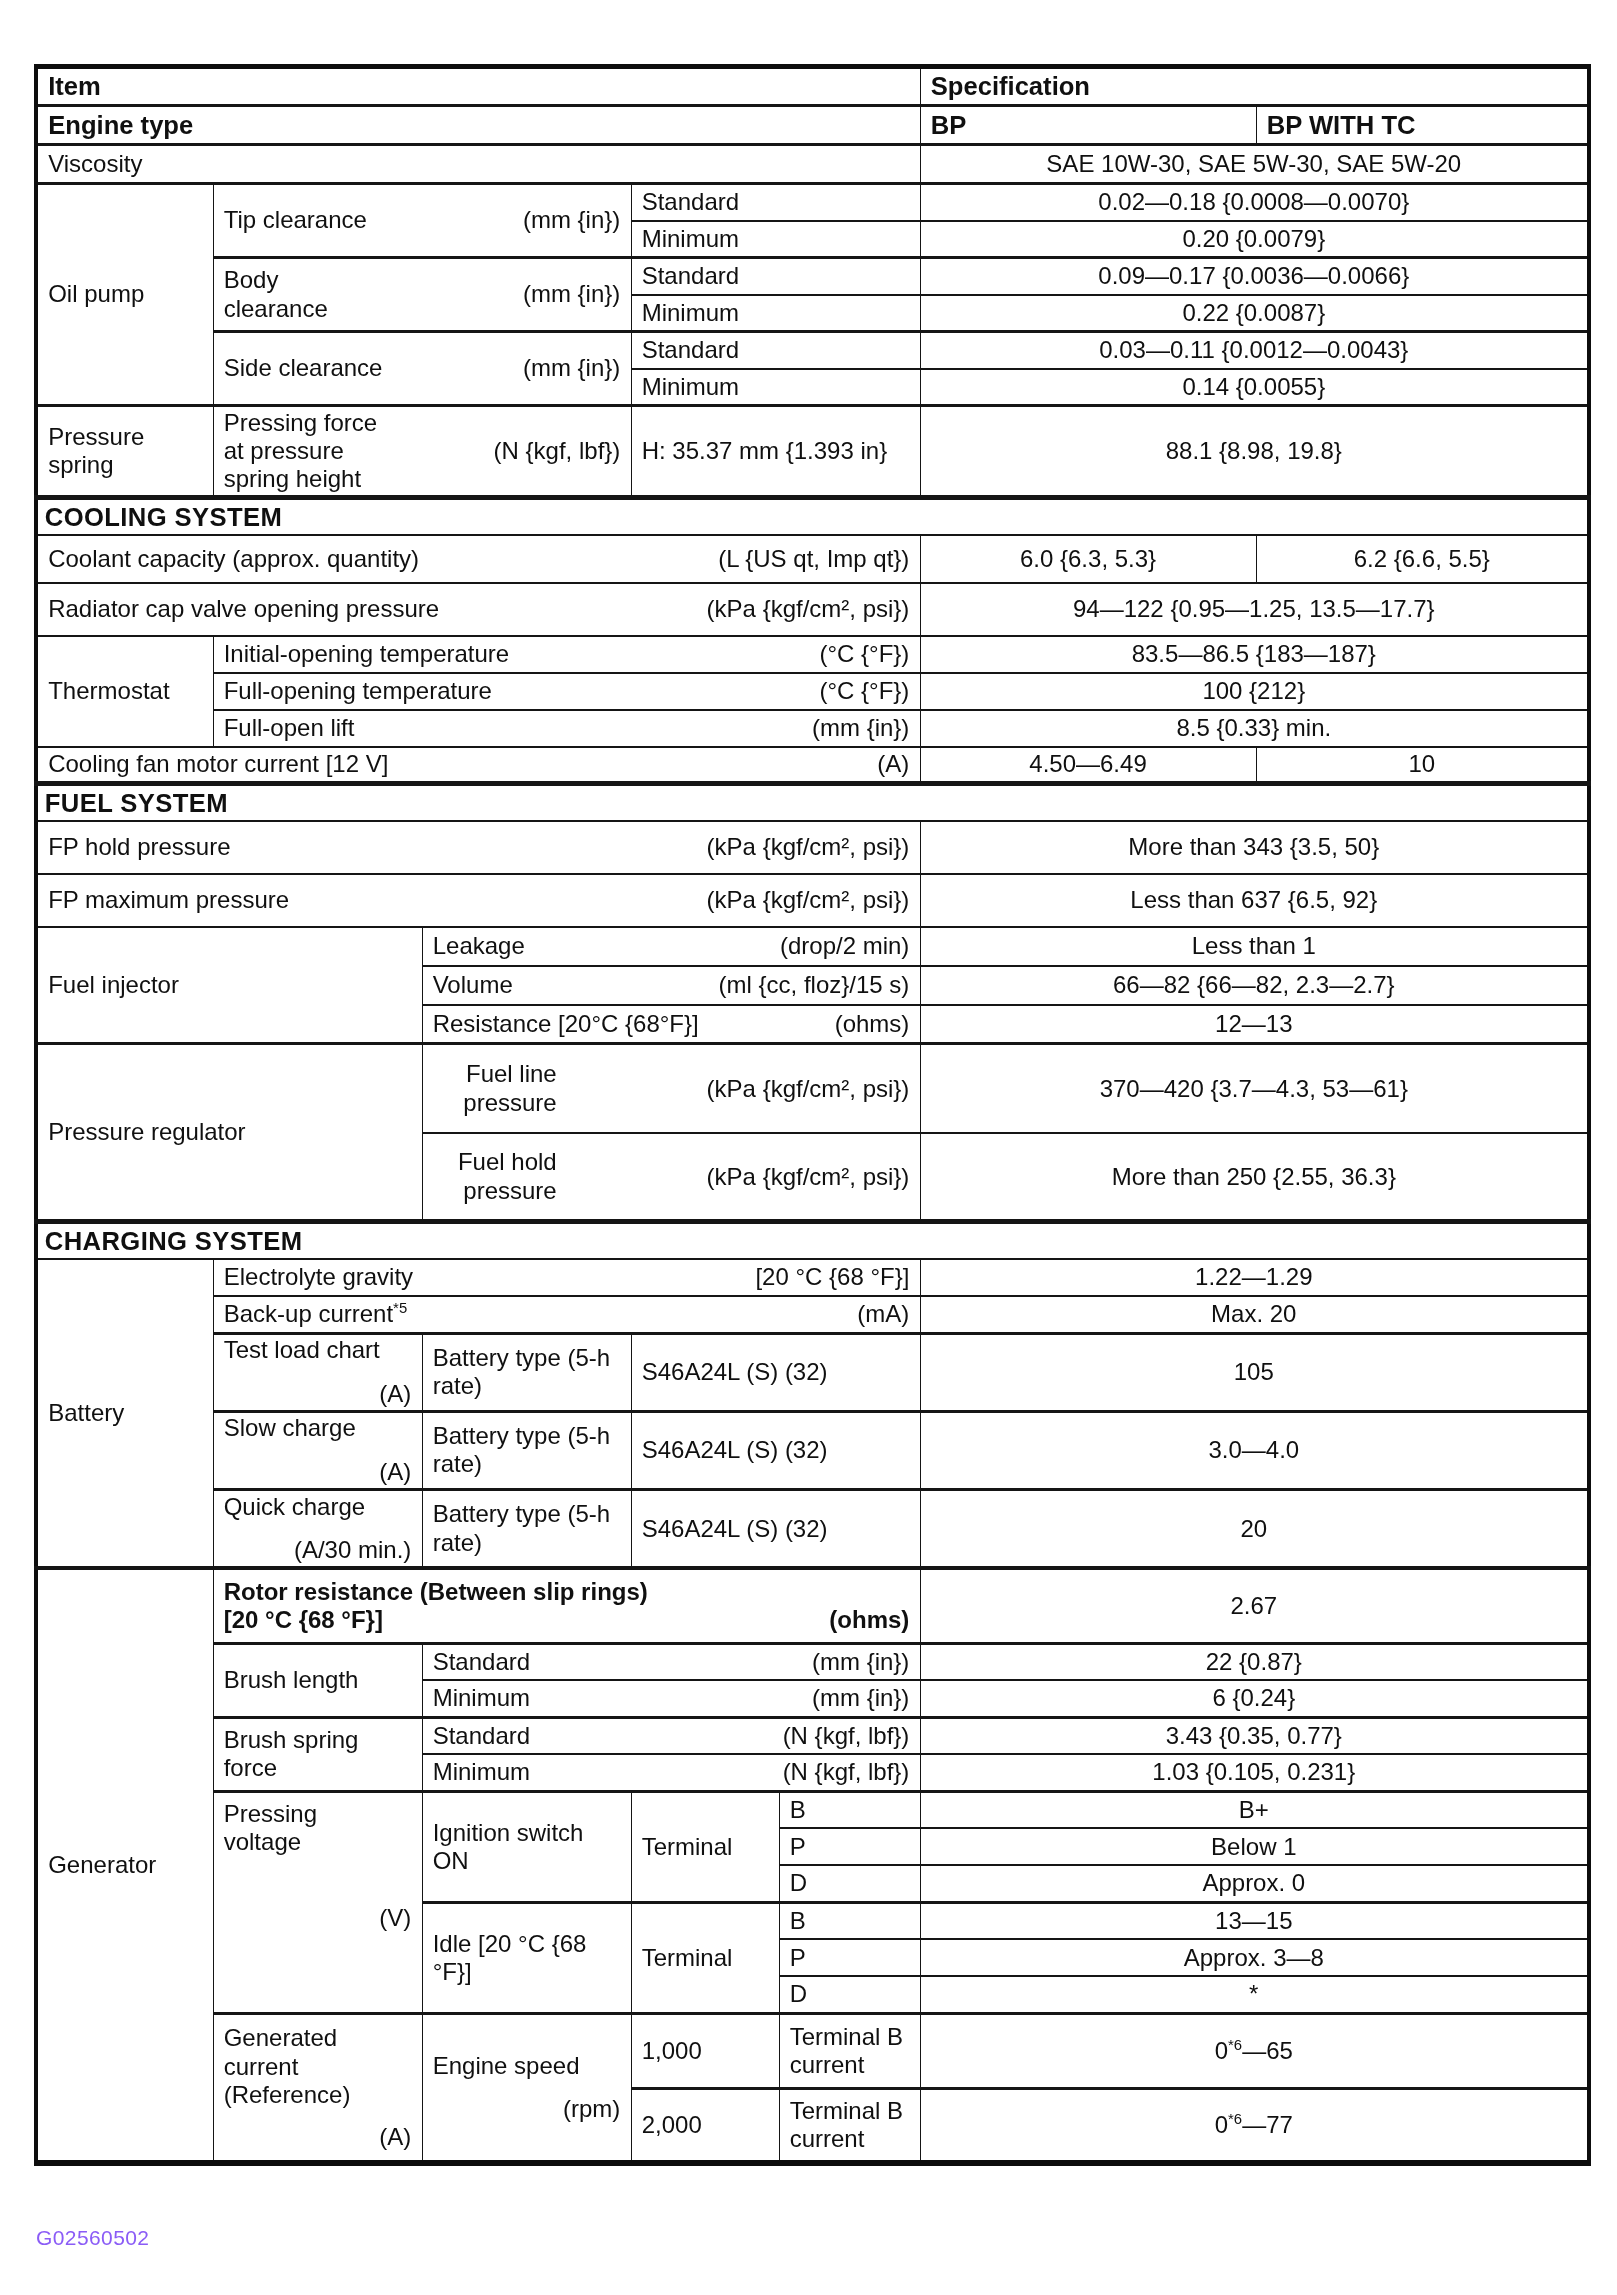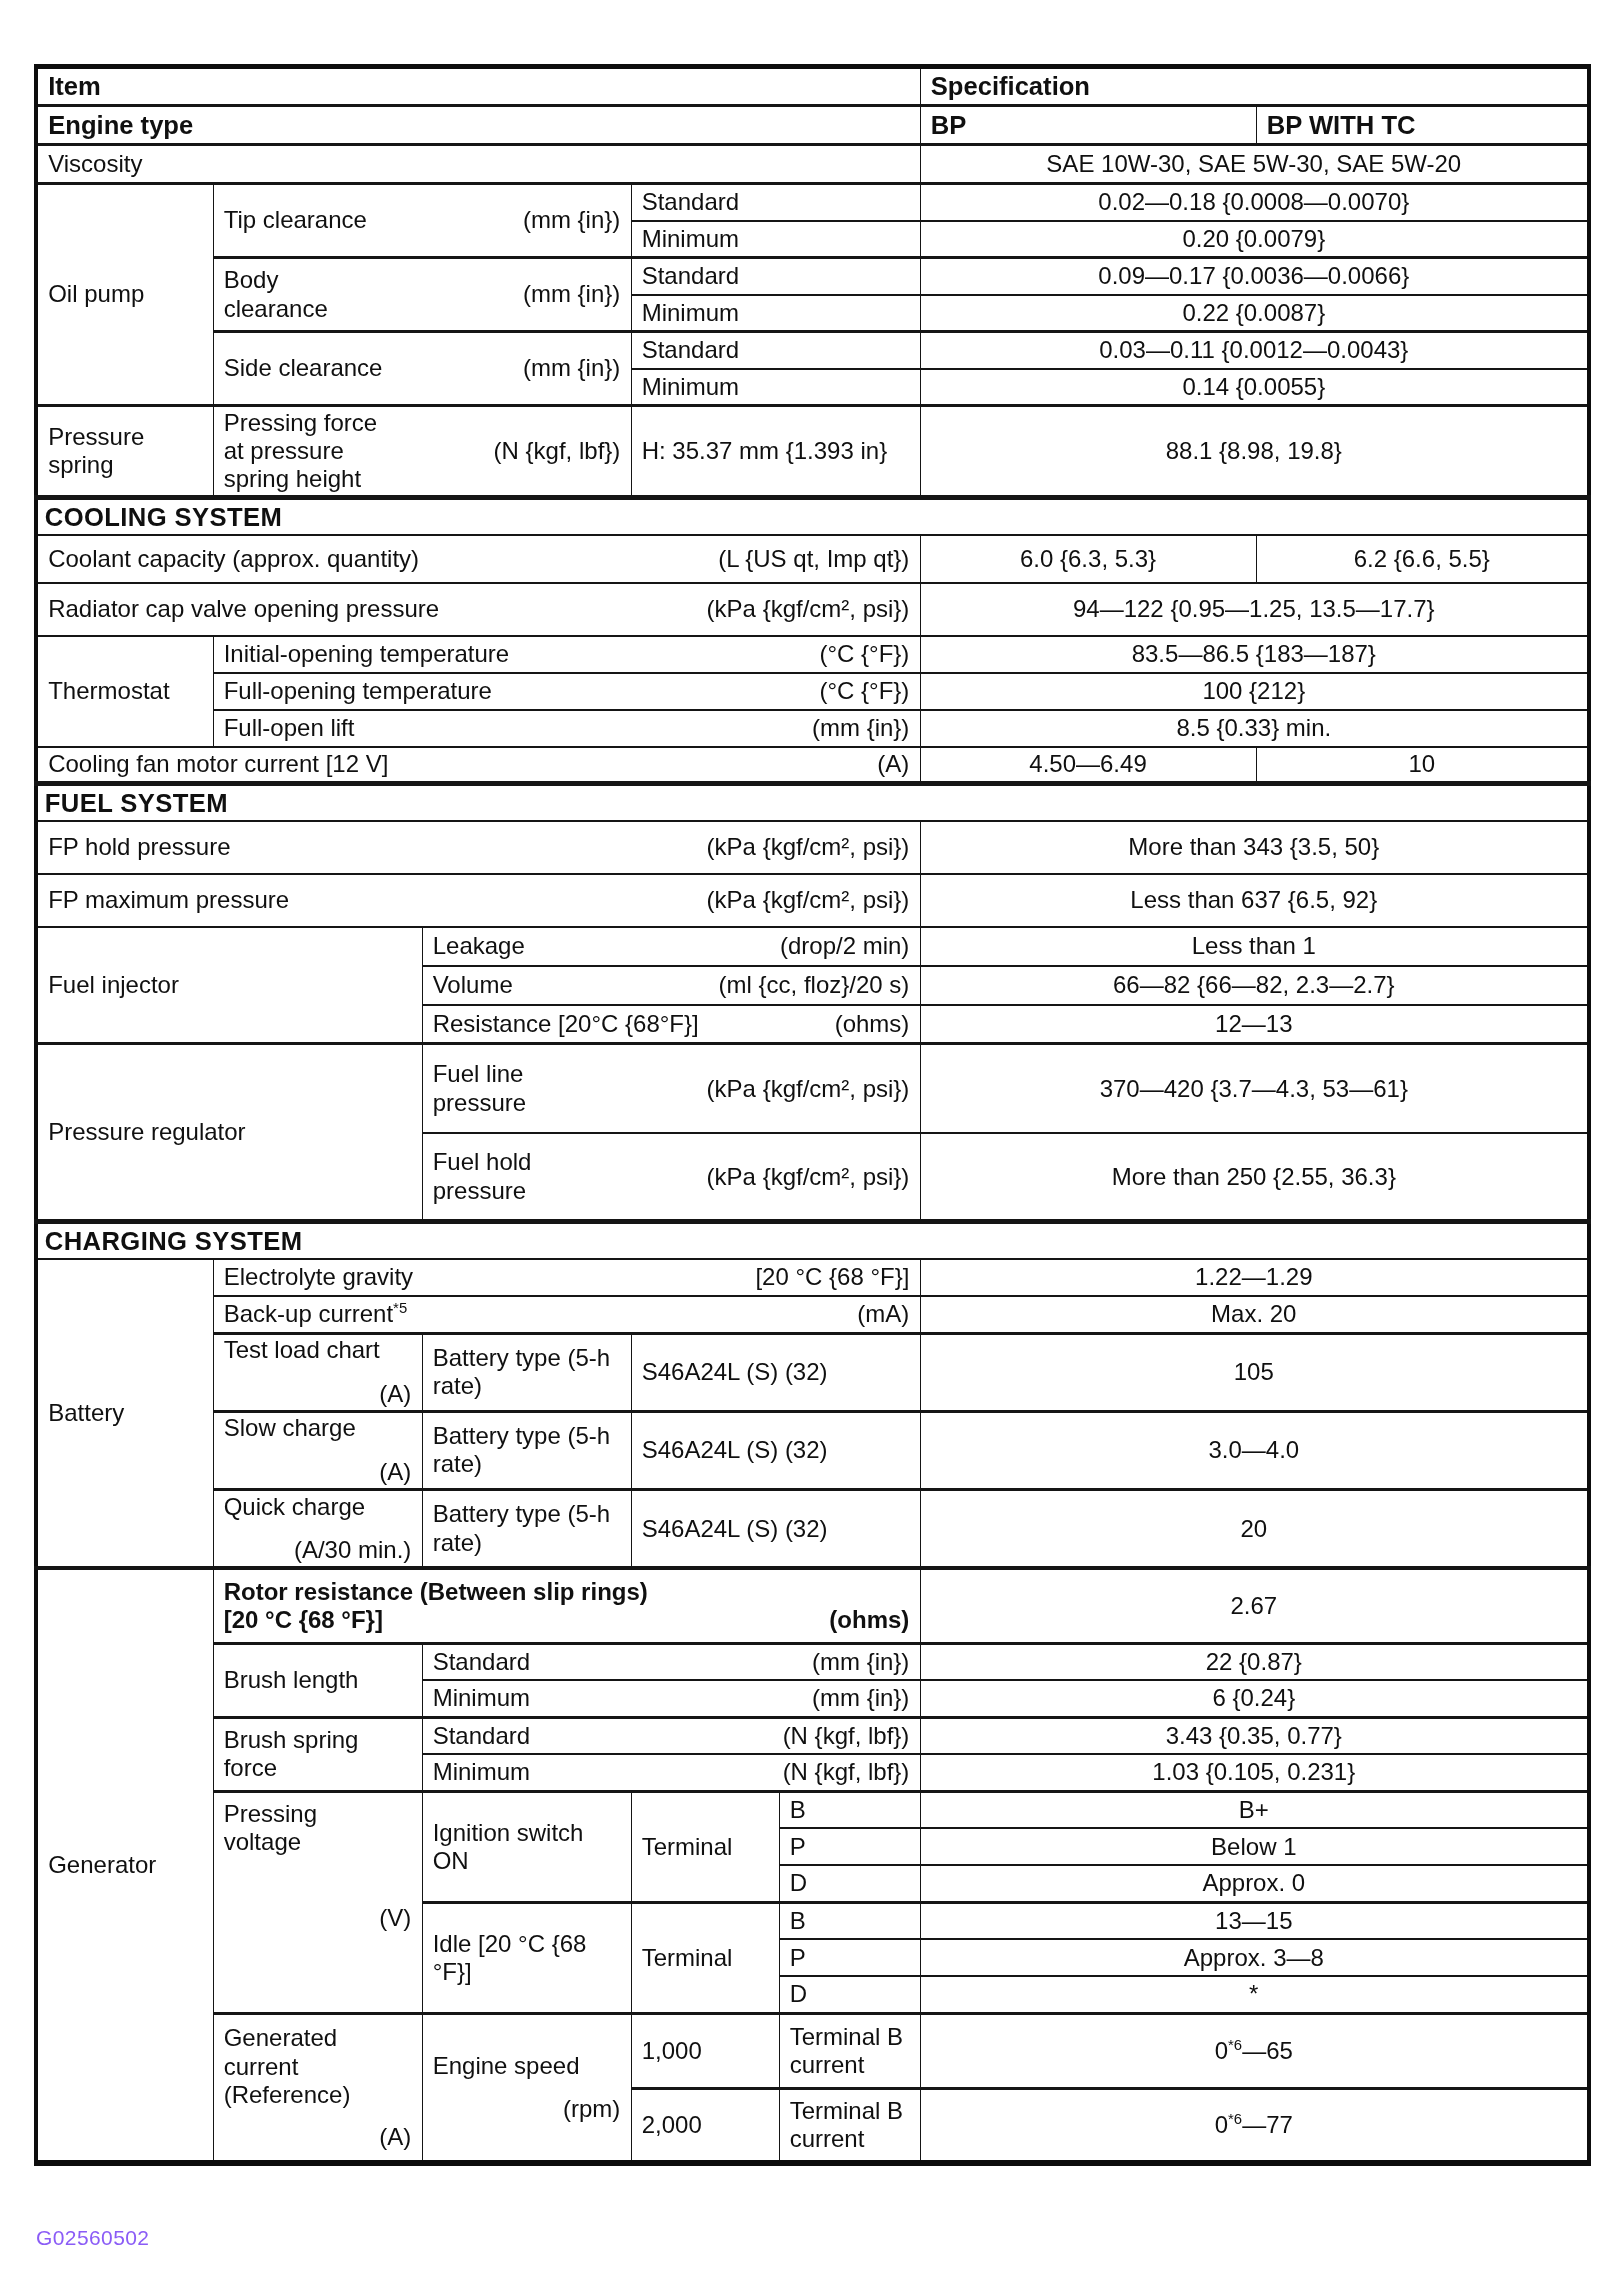--- a/index.html
+++ b/index.html
@@ -25,21 +25,21 @@
   .sect{font-weight:bold;font-size:25.6px;text-align:left;padding-left:6.8px;letter-spacing:0.4px;}
   .c{text-align:center;}
   .lab{text-align:left;}
   .cf{display:flex;justify-content:space-between;align-items:center;gap:8.5px;width:100%;}
   .cf.ub{align-items:flex-end;font-weight:bold;}
   .unit{white-space:nowrap;flex:none;}
   .stack{display:flex;flex-direction:column;justify-content:center;width:100%;}
   .stack .unit{align-self:flex-end;}
   .stack.gap .unit{margin-top:15.3px;}
   .lw150{max-width:128px;display:inline-block;}
-  .lw145{max-width:124px;display:inline-block;}
+  .lw145{max-width:124px;display:inline-block;text-align:right;}
   .lw200{max-width:175px;display:inline-block;}
   .lw540{max-width:464px;display:inline-block;}
   .lw135{max-width:115px;display:inline-block;}
   td.voltc{vertical-align:top;}
   .voltwrap{display:flex;flex-direction:column;padding-top:5.1px;width:100%;}
   .voltwrap .unit{align-self:flex-end;margin-top:48px;}
   .genwrap{display:flex;flex-direction:column;width:100%;}
   .genwrap .unit{align-self:flex-end;margin-top:13.6px;}
   sup{font-size:0.62em;line-height:0;}
   .footer{
@@ -222,21 +222,21 @@
               <span>Leakage</span>
               <span class="unit">(drop/2 min)</span>
             </div>
   </td>
   <td colspan="2" class="c">Less than 1</td>
 </tr>
 <tr style="height:39px">
   <td colspan="3">
     <div class="cf">
               <span>Volume</span>
-              <span class="unit">(ml {cc, floz}/20 s)</span>
+              <span class="unit">(ml {cc, floz}/15 s)</span>
             </div>
   </td>
   <td colspan="2" class="c">66—82 {66—82, 2.3—2.7}</td>
 </tr>
 <tr style="height:39px">
   <td colspan="3">
     <div class="cf">
               <span>Resistance [20°C {68°F}]</span>
               <span class="unit">(ohms)</span>
             </div>

